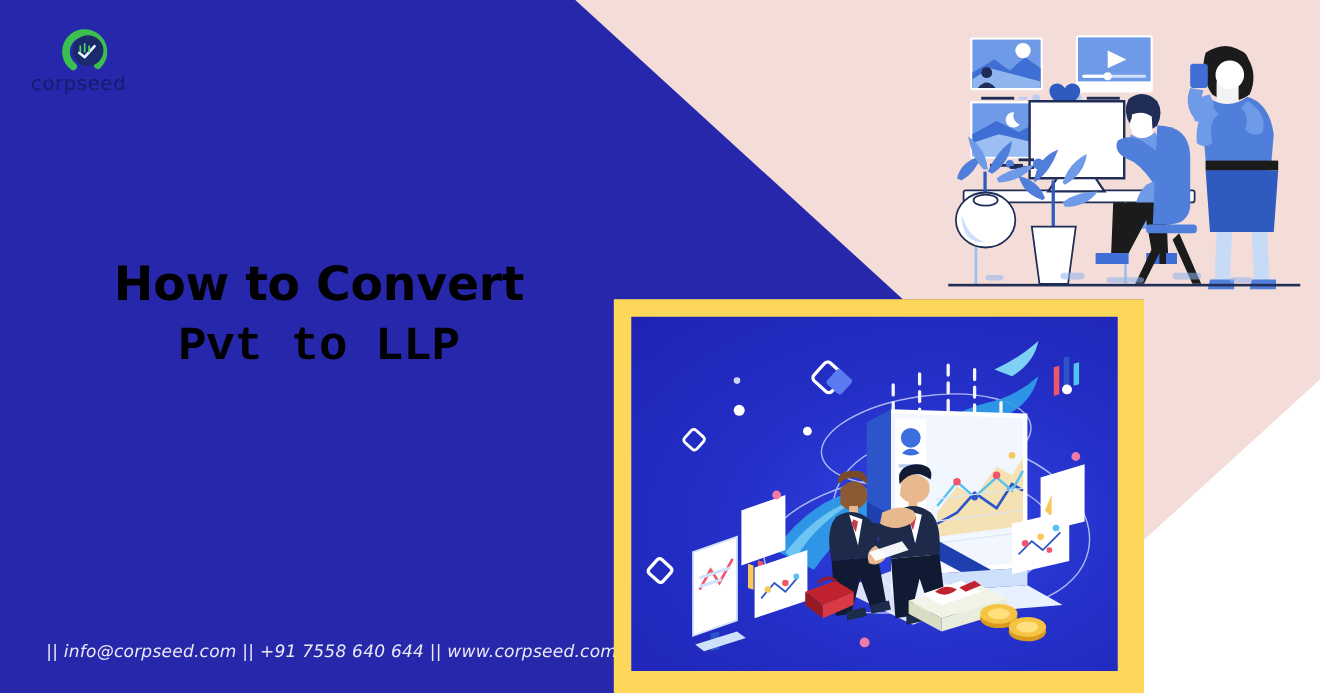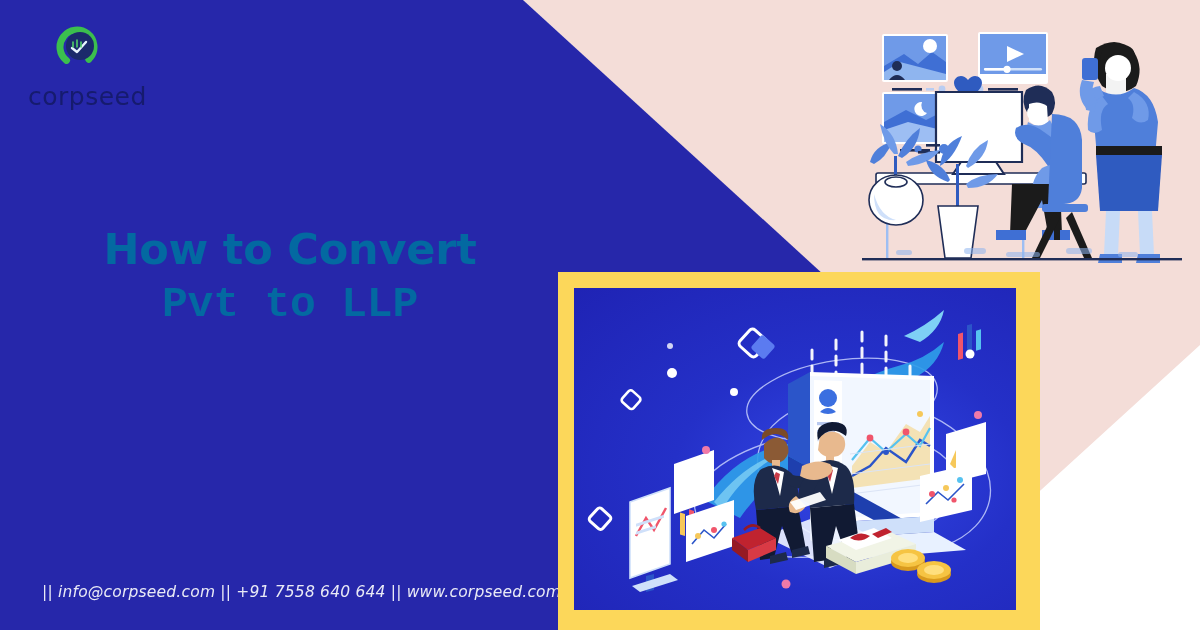--- a/index.html
+++ b/index.html
@@ -15,26 +15,26 @@
     background:#2627aa;
     clip-path:polygon(0px 0px, 523px 0px, 824px 275px, 0px 275px);}
   .bg-blue-lower{position:absolute;left:0;top:272px;width:1040px;height:358px;background:#2627aa;}
   .blue-notch{position:absolute;left:1026px;top:468px;width:0;height:0;
     border-left:11px solid #2b2b8f;border-top:7px solid transparent;border-bottom:8px solid transparent;}
 
   
   .logo{position:absolute;left:28px;top:26px;width:150px;height:60px;}
   .logo-mark{position:absolute;left:28px;top:0px;width:42px;height:42px;}
   .logo-word{position:absolute;left:0px;top:42px;width:150px;
-    font-size:25px;letter-spacing:.5px;color:#161b6e;font-weight:400;
-    font-family:"DejaVu Sans",sans-serif;line-height:1;margin-top:16px;}
-
-  
-  .headline{position:absolute;left:60px;top:222px;width:460px;text-align:center;
-    color:#0369a1;font-weight:bold;font-size:43px;line-height:1.28;
+    font-size:18px;letter-spacing:.5px;color:#161b6e;font-weight:400;
+    font-family:"DejaVu Sans",sans-serif;line-height:1;}
+
+  
+  .headline{position:absolute;left:60px;top:232px;width:460px;text-align:center;
+    color:#000000;font-weight:bold;font-size:43px;line-height:1.28;
     letter-spacing:-0.2px;font-family:"DejaVu Sans",sans-serif;}
   .headline .l2{display:block;font-family:Liberation Mono, monospace;}
 
   
   .contact{position:absolute;left:42px;top:583px;color:#e9eaf6;
     font-style:italic;font-size:15.5px;letter-spacing:.2px;white-space:nowrap;
     font-family:"DejaVu Sans",sans-serif;}
 
   
   .frame{position:absolute;left:558px;top:272px;width:482px;height:358px;background:#fcd75a;}

